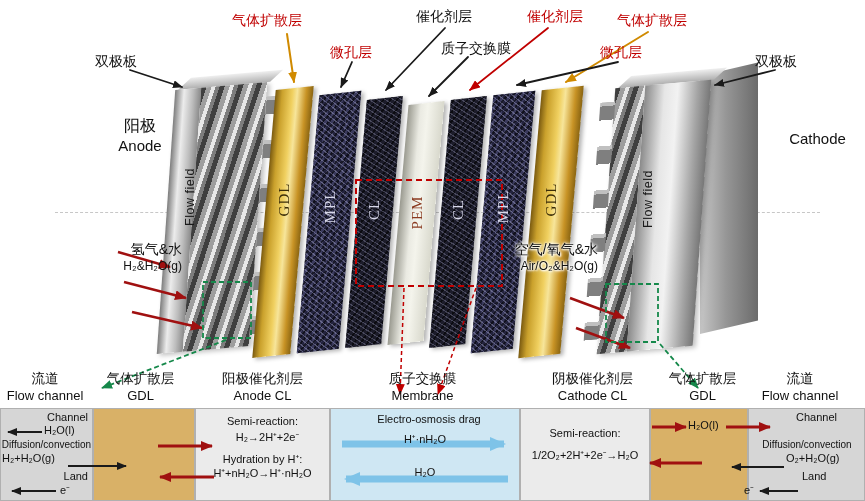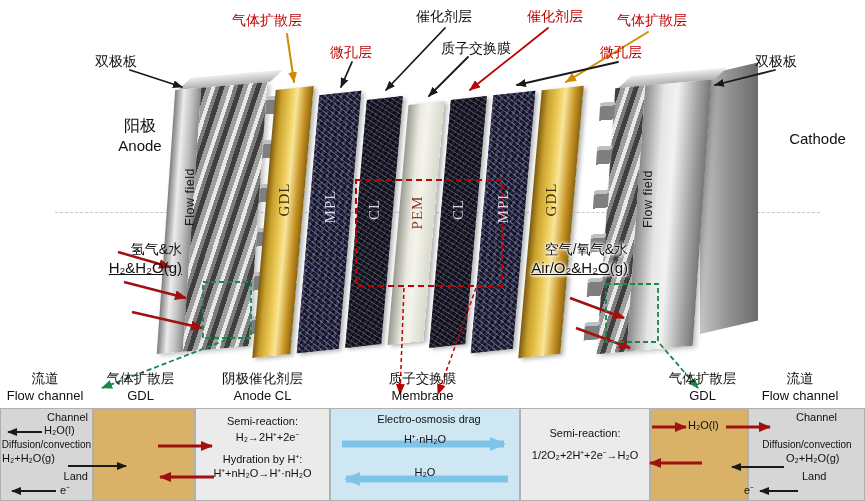--- a/index.html
+++ b/index.html
@@ -10,21 +10,21 @@
   .lbl.red{color:#c00000;}
   .vtext{position:absolute;width:60px;text-align:center;transform:rotate(-90deg);
          font-family:"Liberation Serif",serif;font-size:15px;letter-spacing:1px;
          white-space:nowrap;z-index:6;}
   .vtext.ff{width:80px;font-family:"Liberation Sans",sans-serif;font-size:12.5px;color:#1a1a1a;letter-spacing:.5px;}
   .elabel{position:absolute;text-align:center;z-index:6;}
   .elabel .zh{font-size:16px;}
   .elabel .en{font-size:15px;}
   .inlet{position:absolute;text-align:right;z-index:6;}
   .inlet .zh{font-size:14px;}
-  .inlet .en{font-size:15px;text-decoration:underline;}
+  .inlet .en{font-size:12px;}
   .inlet.halo .zh,.inlet.halo .en{text-shadow:0 0 2px #fff,0 0 3px #fff,0 0 5px #fff,1px 1px 2px #fff;}
   
   .axis{position:absolute;left:55px;top:212px;width:765px;border-top:1px dashed #c7c7c7;z-index:0;}
   
   .plate{position:absolute;z-index:1;}
   .plate-l{left:166px;top:86px;width:92px;height:264px;transform:skew(-4deg,-5deg);box-shadow:3px 2px 5px rgba(0,0,0,.25);}
   .plate-l .land{position:absolute;left:0;top:0;width:26px;height:100%;
      background:linear-gradient(90deg,#7d7d7d,#ececec 35%,#bdbdbd 70%,#8a8a8a);}
   .plate-l .channels{position:absolute;left:26px;top:0;right:0;bottom:0;
      background:repeating-linear-gradient(105deg,#3f3f3f 0 5px,#9e9e9e 5px 10px,#e8e8e8 10px 14px,#7d7d7d 14px 18px);}
@@ -220,21 +220,21 @@
     <div class="en">Anode</div>
   </div>
   <div class="elabel" style="left:775px;top:130px;width:85px">
     <div class="en">Cathode</div>
   </div>
 
   <div class="inlet" style="left:72px;top:241px;width:110px">
     <div class="zh">氢气&amp;水</div>
     <div class="en">H₂&amp;H₂O(g)</div>
   </div>
-  <div class="inlet halo" style="left:498px;top:241px;width:130px">
+  <div class="inlet halo" style="left:468px;top:241px;width:130px">
     <div class="zh">空气/氧气&amp;水</div>
     <div class="en">Air/O₂&amp;H₂O(g)</div>
   </div>
 
   <div class="vtext ff" style="left:150px;top:190px">Flow field</div>
   <div class="vtext" style="left:254px;top:191px;color:#3a2c08">GDL</div>
   <div class="vtext" style="left:300px;top:198px;color:#d8d8ea">MPL</div>
   <div class="vtext" style="left:344px;top:201px;color:#d8d8ea">CL</div>
   <div class="vtext" style="left:387px;top:204px;color:#8a3a20">PEM</div>
   <div class="vtext" style="left:428px;top:201px;color:#d8d8ea">CL</div>
@@ -244,26 +244,30 @@
 
   <div class="bheader" style="left:3px;width:84px">
     <div class="zh">流道</div>
     <div class="en">Flow channel</div>
   </div>
   <div class="bheader" style="left:93px;width:95px">
     <div class="zh">气体扩散层</div>
     <div class="en">GDL</div>
   </div>
   <div class="bheader" style="left:200px;width:125px">
-    <div class="zh">阴极催化剂层</div>
+    <div class="zh">阳极催化剂层</div>
     <div class="en">Anode CL</div>
   </div>
   <div class="bheader" style="left:365px;width:115px">
     <div class="zh">质子交换膜</div>
     <div class="en">Membrane</div>
+  </div>
+  <div class="bheader" style="left:530px;width:125px">
+    <div class="zh">阴极催化剂层</div>
+    <div class="en">Cathode CL</div>
   </div>
   <div class="bheader" style="left:655px;width:95px">
     <div class="zh">气体扩散层</div>
     <div class="en">GDL</div>
   </div>
   <div class="bheader" style="left:755px;width:90px">
     <div class="zh">流道</div>
     <div class="en">Flow channel</div>
   </div>
 

